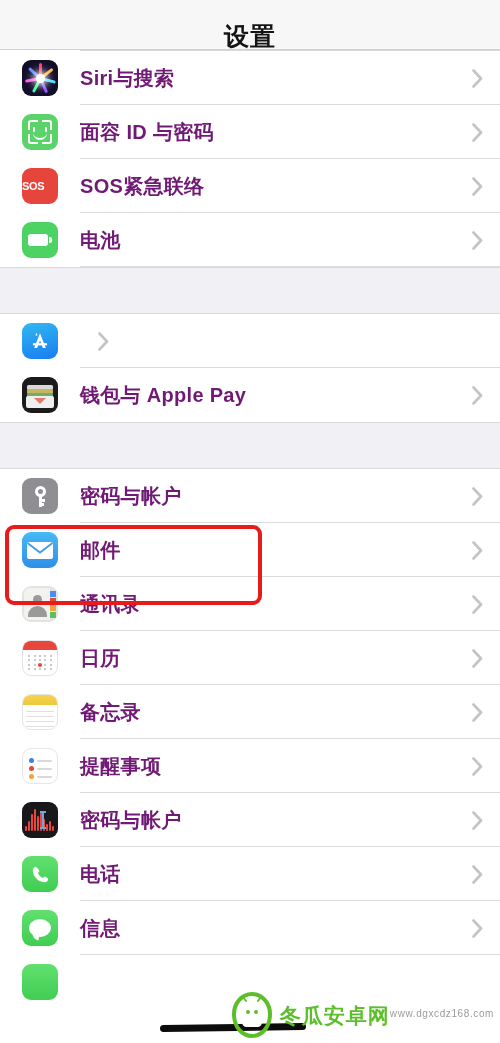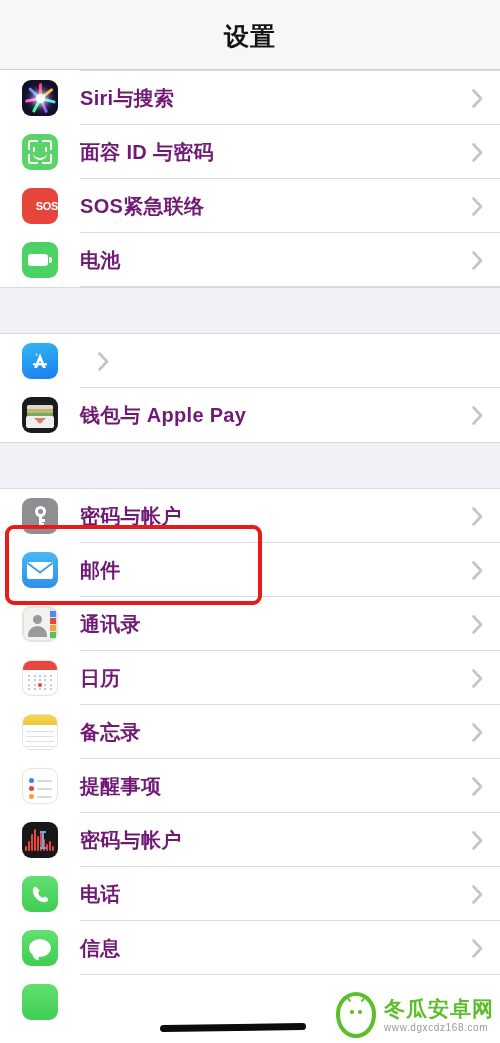--- a/index.html
+++ b/index.html
@@ -15,21 +15,21 @@
     position: relative;
     width: 500px;
     height: 1043px;
     overflow: hidden;
     background: #ffffff;
   }
 
   
   .navbar {
     position: relative;
-    height: 70px;
+    height: 50px;
     background: #f7f7f8;
     border-bottom: 1px solid #d2d2d6;
     box-sizing: border-box;
   }
   .nav-title {
     position: absolute;
     left: 0; right: 0;
     top: 20px;
     text-align: center;
     font-size: 25px;
@@ -149,21 +149,21 @@
   .ic-faceid .eye-r { right: 11px; }
   .ic-faceid .mouth {
     position: absolute; left: 11px; bottom: 10px;
     width: 14px; height: 7px;
     border-bottom: 2px solid #fff;
     border-radius: 0 0 10px 10px;
   }
 
   .ic-sos {
     background: #e6453c;
-    display: flex; align-items: center; justify-content: flex-end;
+    display: flex; align-items: center; justify-content: flex-start;
   }
   .ic-sos span {
     color: #fff; font-size: 11px; font-weight: bold; letter-spacing: -0.3px;
     font-family: "Liberation Sans", sans-serif;
   }
 
   .ic-battery { background: #4cd364; }
   .ic-battery .shell {
     position: absolute; left: 6px; top: 12px;
     width: 20px; height: 12px;
@@ -385,21 +385,21 @@
     bottom: 4px;
     display: flex;
     align-items: center;
     gap: 6px;
   }
   .wm-logo {
     width: 44px; height: 48px;
     position: relative;
     flex: none;
   }
-  .wm-text { display: flex; flex-direction: column; line-height: 1; }
+  .wm-text { display: flex; line-height: 1; }
   .wm-title {
     font-size: 21px; font-weight: bold; color: #5cbf2a;
     letter-spacing: 1px;
   }
   .wm-url {
     font-size: 10px; color: #9b9b9b; letter-spacing: 0.6px; margin-top: 4px;
   }
 </style>
 </head>
 <body>

